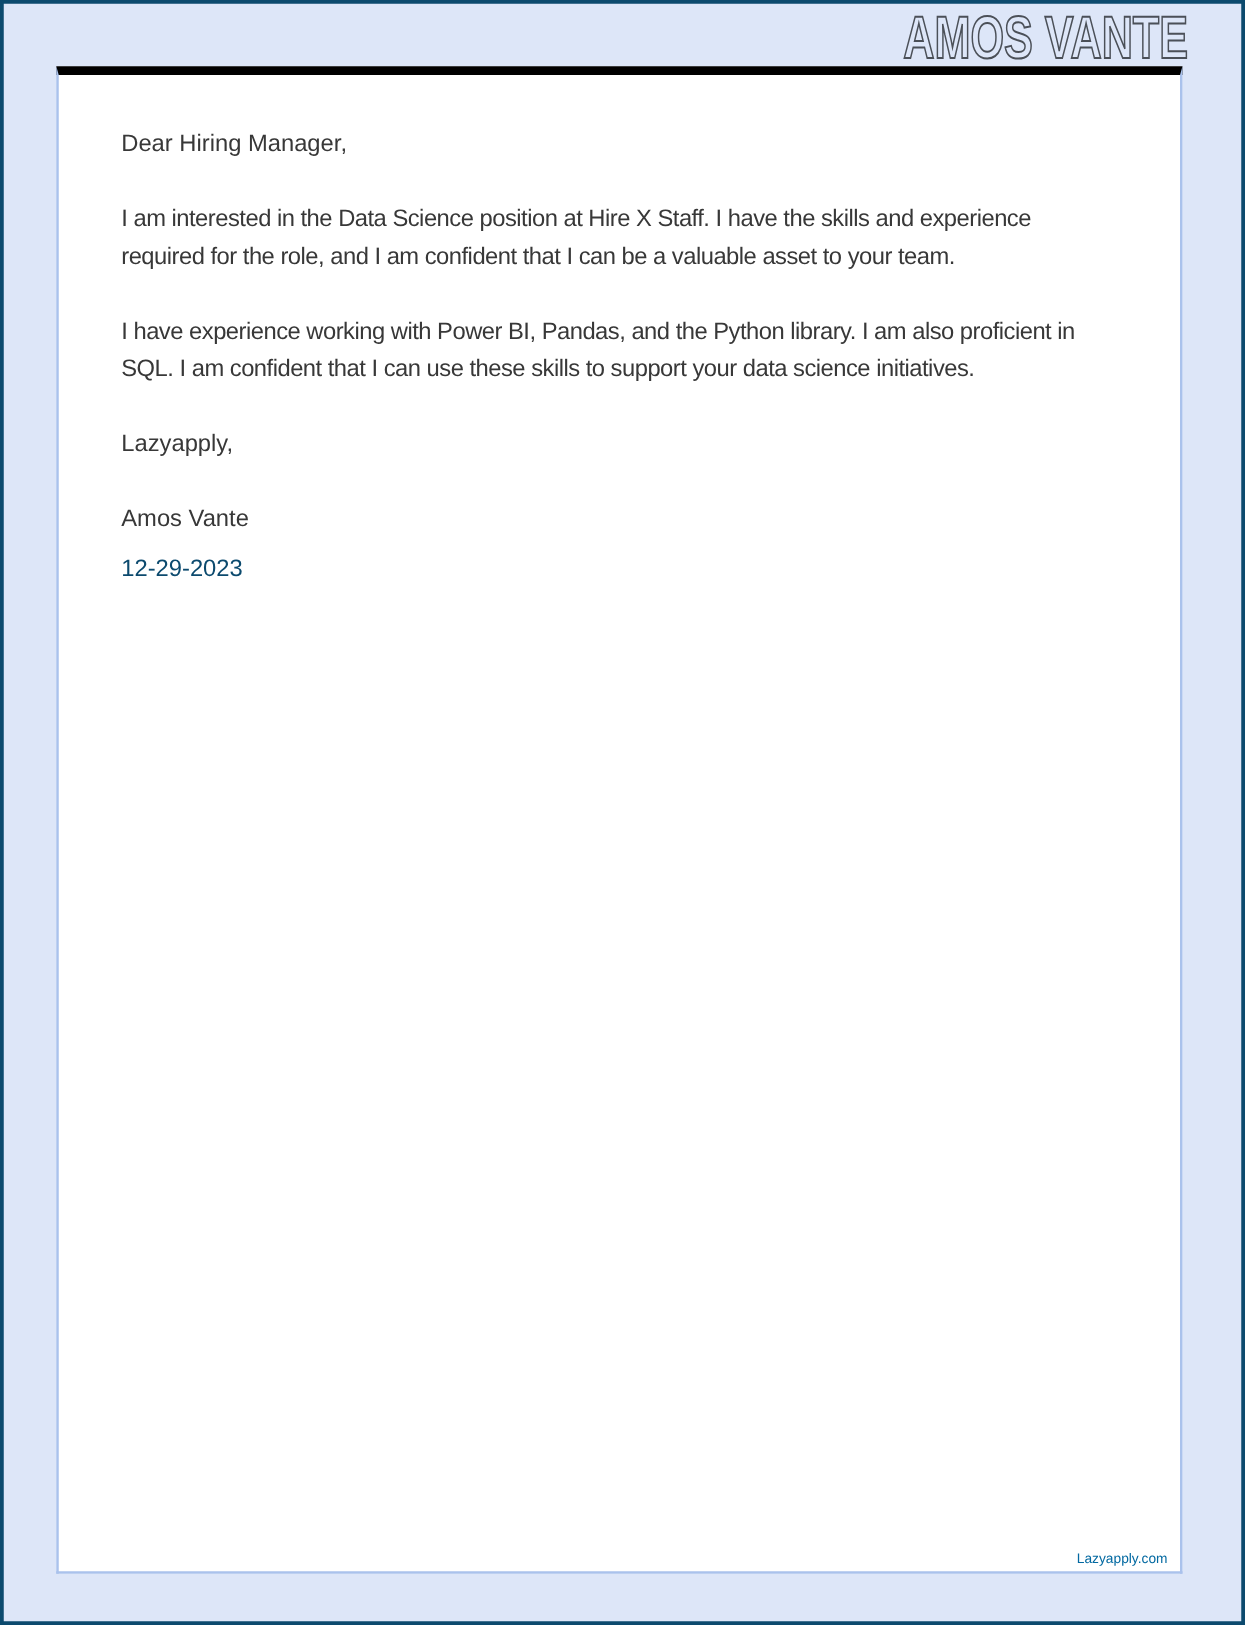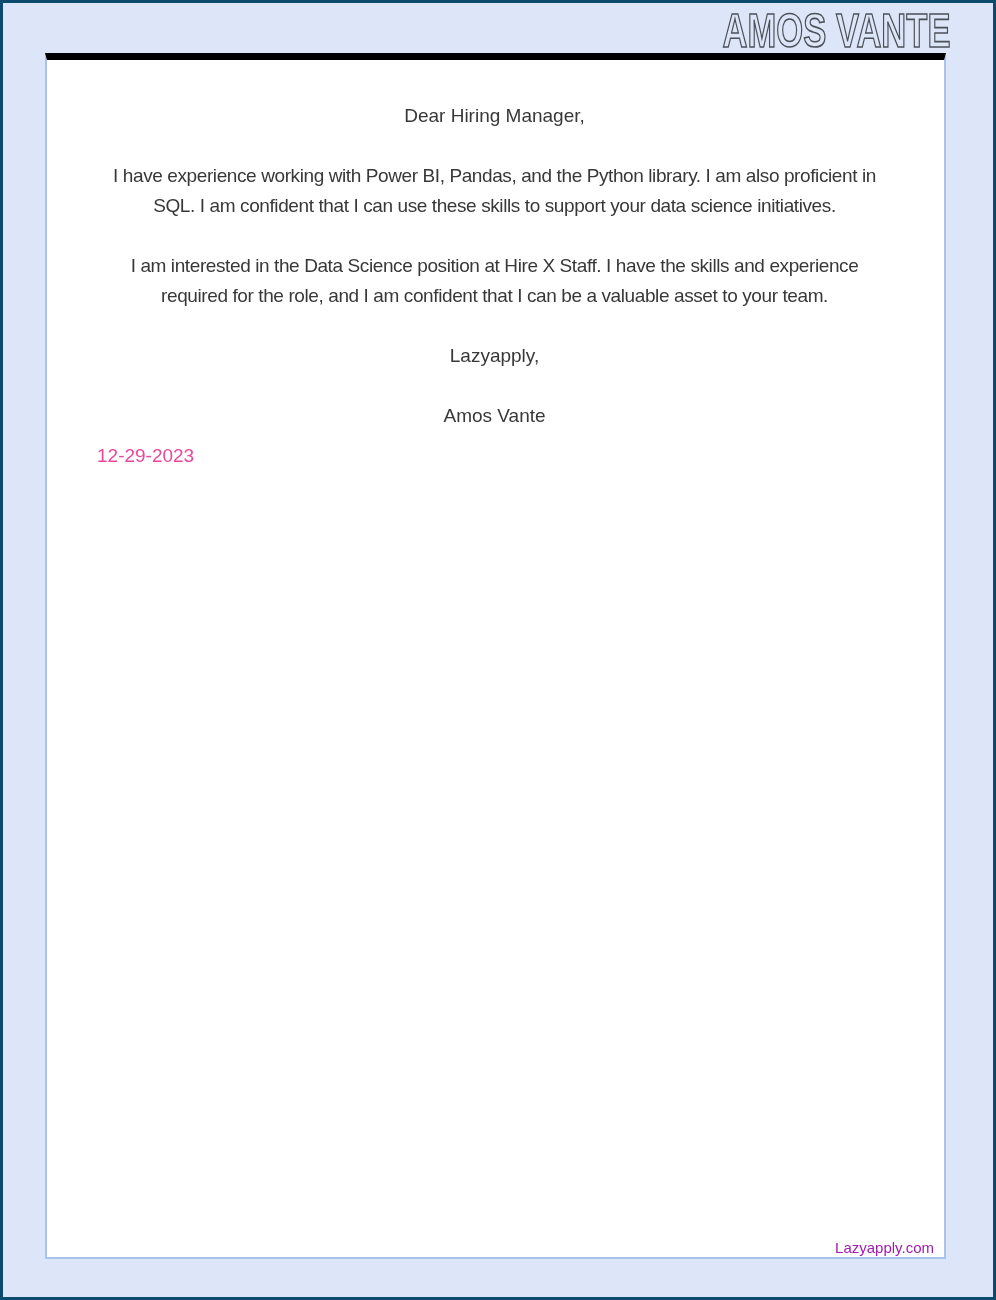--- a/index.html
+++ b/index.html
@@ -52,61 +52,60 @@
     border-top: 7px solid #000000;
   }
   .letter-body {
     padding: 41px 52px 0 50px;
     font-size: 19px;
     line-height: 30px;
     color: #383838;
   }
   .letter-body p {
     margin: 0 0 30px 0;
-    text-align: center;
   }
   .para {
     letter-spacing: -0.4px;
   }
   .signature-line {
     margin: 0 0 10px 0 !important;
   }
   .date-link {
     display: inline-block;
     font-size: 19px;
     line-height: 30px;
-    color: #ec4899;
+    color: #0c4a6e;
     text-decoration: none;
     cursor: pointer;
   }
   .footer-brand {
     position: absolute;
     right: 10px;
     bottom: 0px;
-    font-size: 15px;
+    font-size: 11px;
     line-height: 19px;
-    color: #a21caf;
+    color: #0369a1;
   }
 </style>
 </head>
 <body>
 
 <div class="canvas">
 
   <h1 class="title">AMOS VANTE</h1>
 
   <div class="page">
 
     <div class="letter-body">
 
       <p class="salutation">Dear Hiring Manager,</p>
 
+      <p class="para">I am interested in the Data Science position at Hire X Staff. I have the skills and experience required for the role, and I am confident that I can be a valuable asset to your team.</p>
+
       <p class="para">I have experience working with Power BI, Pandas, and the Python library. I am also proficient in SQL. I am confident that I can use these skills to support your data science initiatives.</p>
-
-      <p class="para">I am interested in the Data Science position at Hire X Staff. I have the skills and experience required for the role, and I am confident that I can be a valuable asset to your team.</p>
 
 
 
       <p class="closing-line">Lazyapply,</p>
 
       <p class="signature-line">Amos Vante</p>
 
       <a class="date-link" href="#">12-29-2023</a>
 
     </div>

